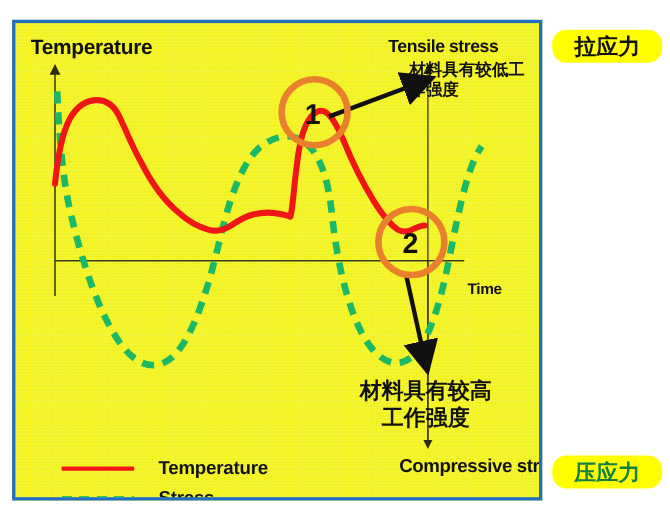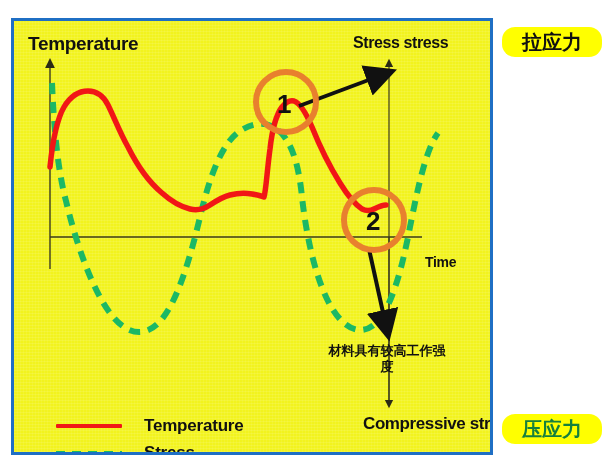--- a/index.html
+++ b/index.html
@@ -88,21 +88,21 @@
     left: 358px;
     top: 33px;
     font-size: 15px;
     width: 112px;
     white-space: normal;
     text-align: left;
   }
   #anno-bottom {
     left: 310px;
     top: 322px;
-    font-size: 13px;
+    font-size: 20px;
     width: 126px;
     white-space: normal;
     text-align: center;
   }
 
   
   #legend {
     position: absolute;
     left: 42px;
     top: 391px;
@@ -241,26 +241,27 @@
     <line x1="285" y1="85" x2="368" y2="54" stroke="#111111" stroke-width="4" marker-end="url(#arrowhead-black)"></line>
 
     <line x1="355" y1="228" x2="372" y2="305" stroke="#111111" stroke-width="4" marker-end="url(#arrowhead-black)"></line>
 
     <circle cx="272" cy="81" r="30" fill="none" stroke="#e8802e" stroke-width="6"></circle>
     <circle cx="360" cy="199" r="30" fill="none" stroke="#e8802e" stroke-width="6"></circle>
   </svg>
 
   <div class="lbl" id="label-temperature">Temperature</div>
 
-  <div class="lbl" id="label-tensile">Stress stress</div>
+  <div class="lbl" id="label-tensile">Tensile stress</div>
 
   <div class="lbl" id="label-time">Time</div>
 
   <div class="lbl" id="label-compressive">Compressive stress</div>
 
+  <div class="cjk" id="anno-top">材料具有较低工作强度</div>
 
   <div class="cjk" id="anno-bottom">材料具有较高工作强度</div>
 
   <div class="marker-num" id="marker-1-num">1</div>
 
   <div class="marker-num" id="marker-2-num">2</div>
 
   <div id="legend">
     <div class="legend-row">
       <span class="legend-swatch swatch-solid"></span>

